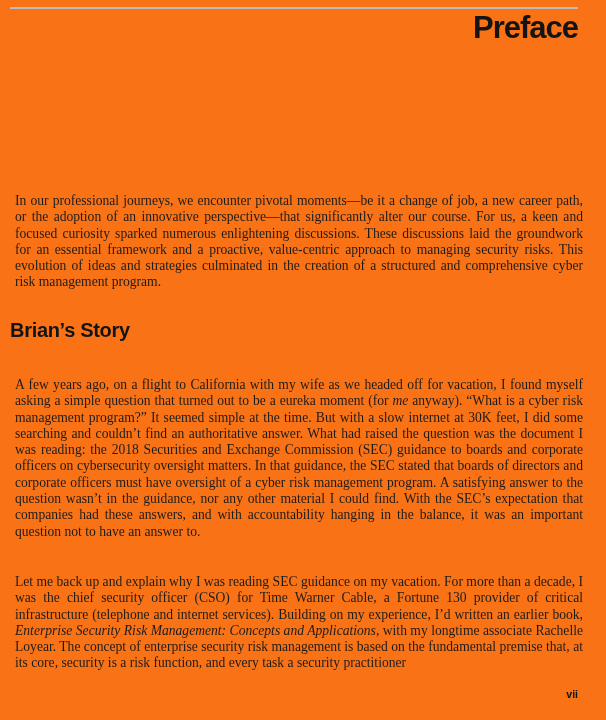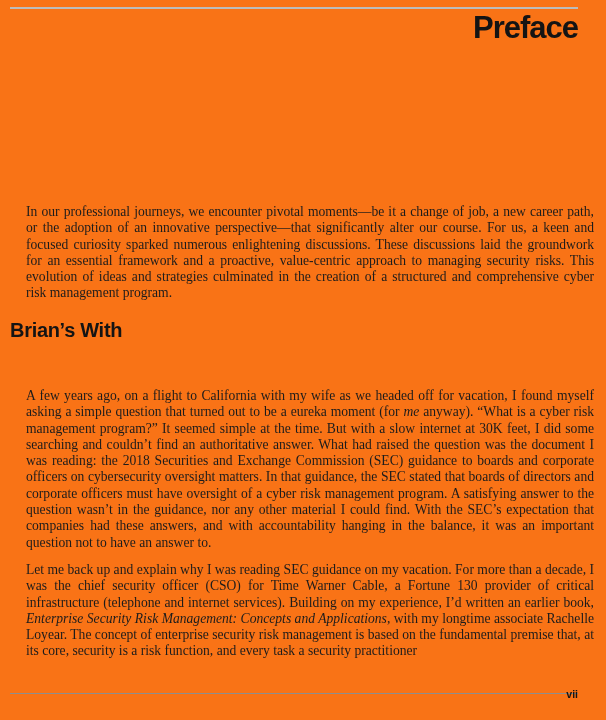--- a/index.html
+++ b/index.html
@@ -33,32 +33,32 @@
     font-weight: 700;
     font-size: 31px;
     line-height: 1;
     letter-spacing: -1px;
     color: #141414;
   }
   .body-para {
     position: absolute;
     left: 10px;
     width: 568px;
-    margin: 16px;
+    margin: 5px;
     font-size: 13.6px;
     line-height: 16.3px;
     text-align: justify;
     color: #1c1c1c;
   }
   .body-para em {
     font-style: italic;
   }
   .para-intro   { top: 188px; }
   .para-flight  { top: 372px; }
-  .para-backstory { top: 546px; }
+  .para-backstory { top: 569px; }
   .section-heading {
     position: absolute;
     top: 317px;
     left: 10px;
     margin: 0;
     font-family: "Liberation Sans", sans-serif;
     font-weight: 700;
     font-size: 20px;
     line-height: 26px;
     letter-spacing: -0.3px;
@@ -86,21 +86,21 @@
 <body>
 
 <div class="page">
 
   <div class="header-rule"></div>
 
   <h1 class="page-title">Preface</h1>
 
   <p class="body-para para-intro"><span>In our professional journeys, we encounter pivotal moments—be it a change of job, a new career path, or the adoption of an innovative perspective—that significantly alter our course. For us, a keen and focused curiosity sparked numerous enlightening discussions. These discussions laid the groundwork for an essential framework and a proactive, value-centric approach to managing security risks. This evolution of ideas and strategies culminated in the creation of a structured and comprehensive cyber risk management program.</span></p>
 
-  <h2 class="section-heading">Brian’s With</h2>
+  <h2 class="section-heading">Brian’s Story</h2>
 
   <p class="body-para para-flight"><span>A few years ago, on a flight to California with my wife as we headed off for vacation, I found myself asking a simple question that turned out to be a eureka moment (for </span><em>me</em><span> anyway). “What is a cyber risk management program?” It seemed simple at the time. But with a slow internet at 30K feet, I did some searching and couldn’t find an authoritative answer. What had raised the question was the document I was reading: the 2018 Securities and Exchange Commission (SEC) guidance to boards and corporate officers on cybersecurity oversight matters. In that guidance, the SEC stated that boards of directors and corporate officers must have oversight of a cyber risk management program. A satisfying answer to the question wasn’t in the guidance, nor any other material I could find. With the SEC’s expectation that companies had these answers, and with accountability hanging in the balance, it was an important question not to have an answer to.</span></p>
 
   <p class="body-para para-backstory"><span>Let me back up and explain why I was reading SEC guidance on my vacation. For more than a decade, I was the chief security officer (CSO) for Time Warner Cable, a Fortune 130 provider of critical infrastructure (telephone and internet services). Building on my experience, I’d written an earlier book, </span><em>Enterprise Security Risk Management: Concepts and Applications</em><span>, with my longtime associate Rachelle Loyear. The concept of enterprise security risk management is based on the fundamental premise that, at its core, security is a risk function, and every task a security practitioner</span></p>
 
   <div class="footer-rule"></div>
 
   <div class="page-number">vii</div>
 
 </div>

